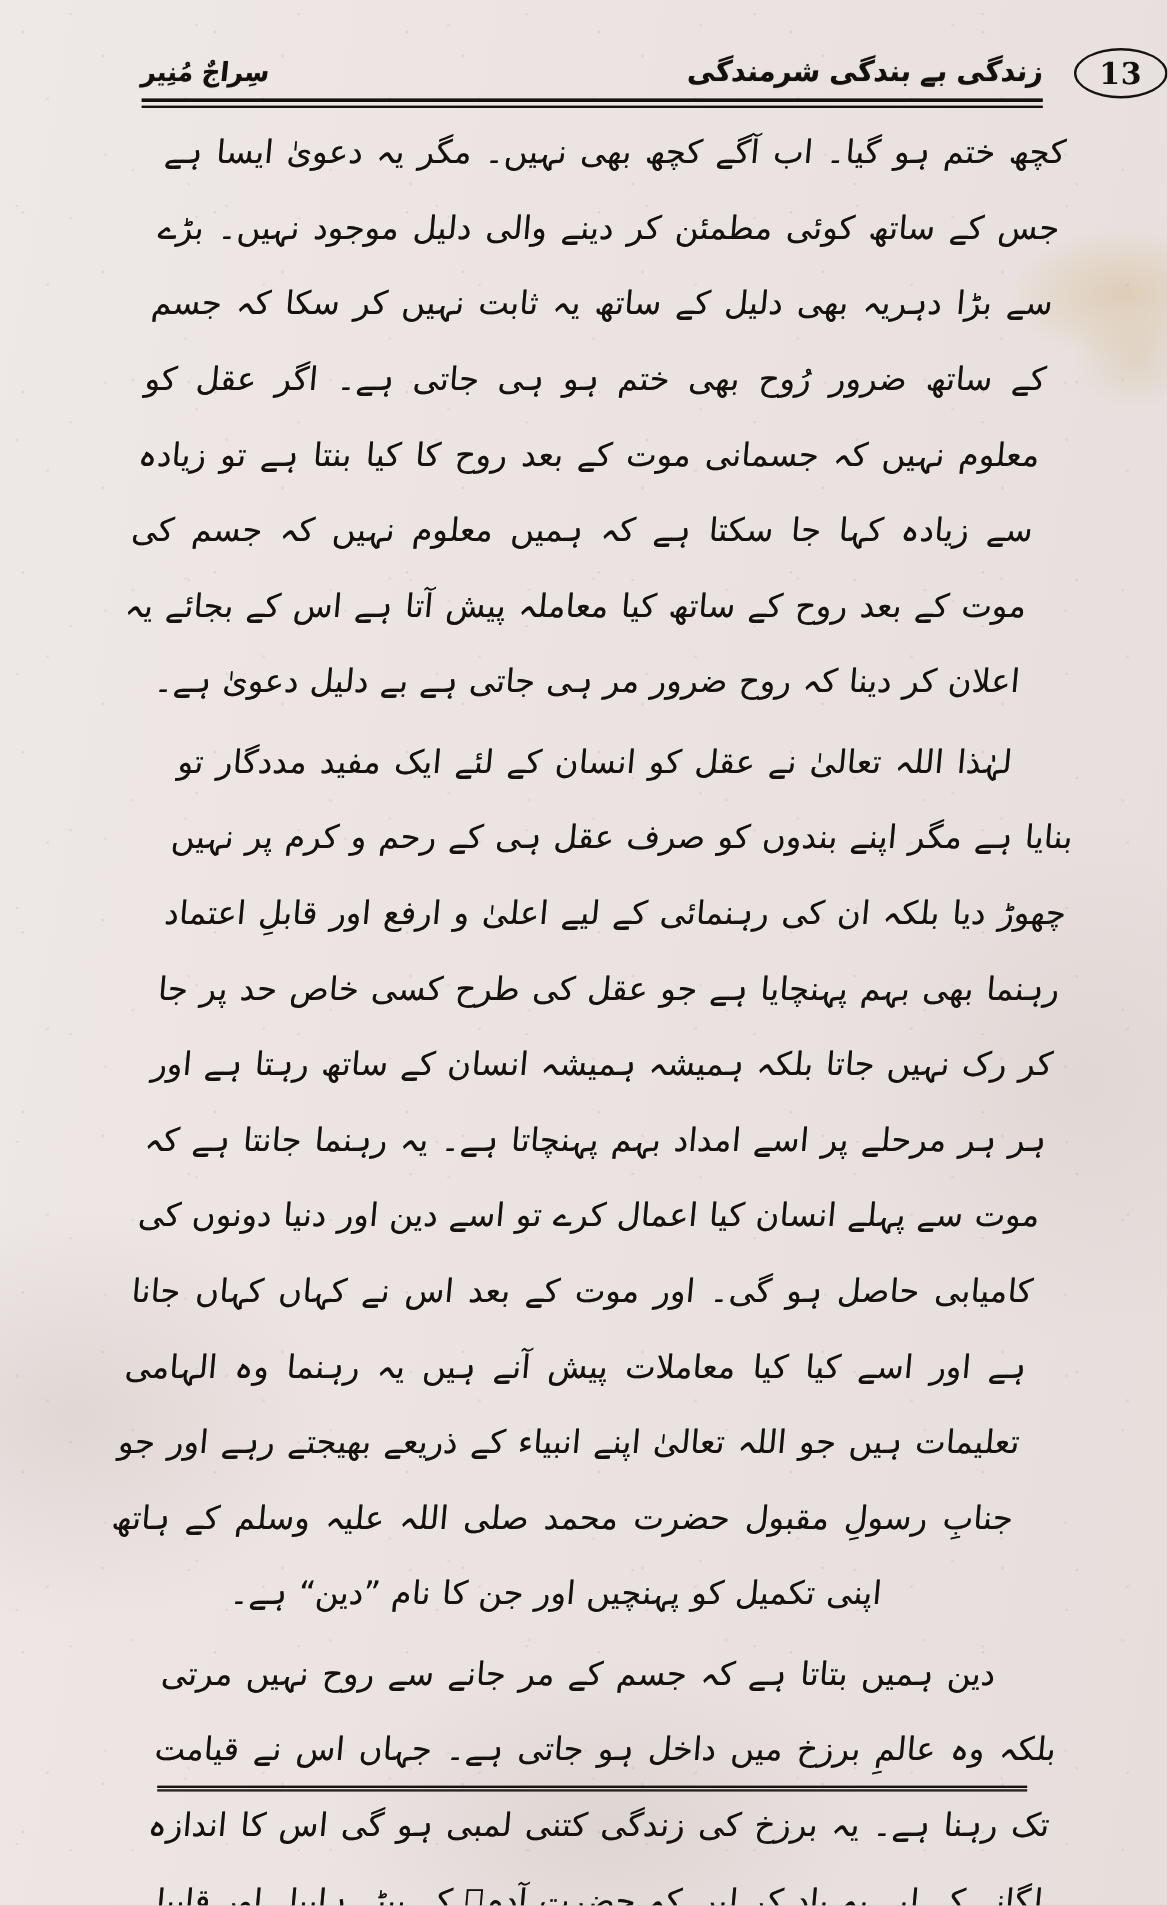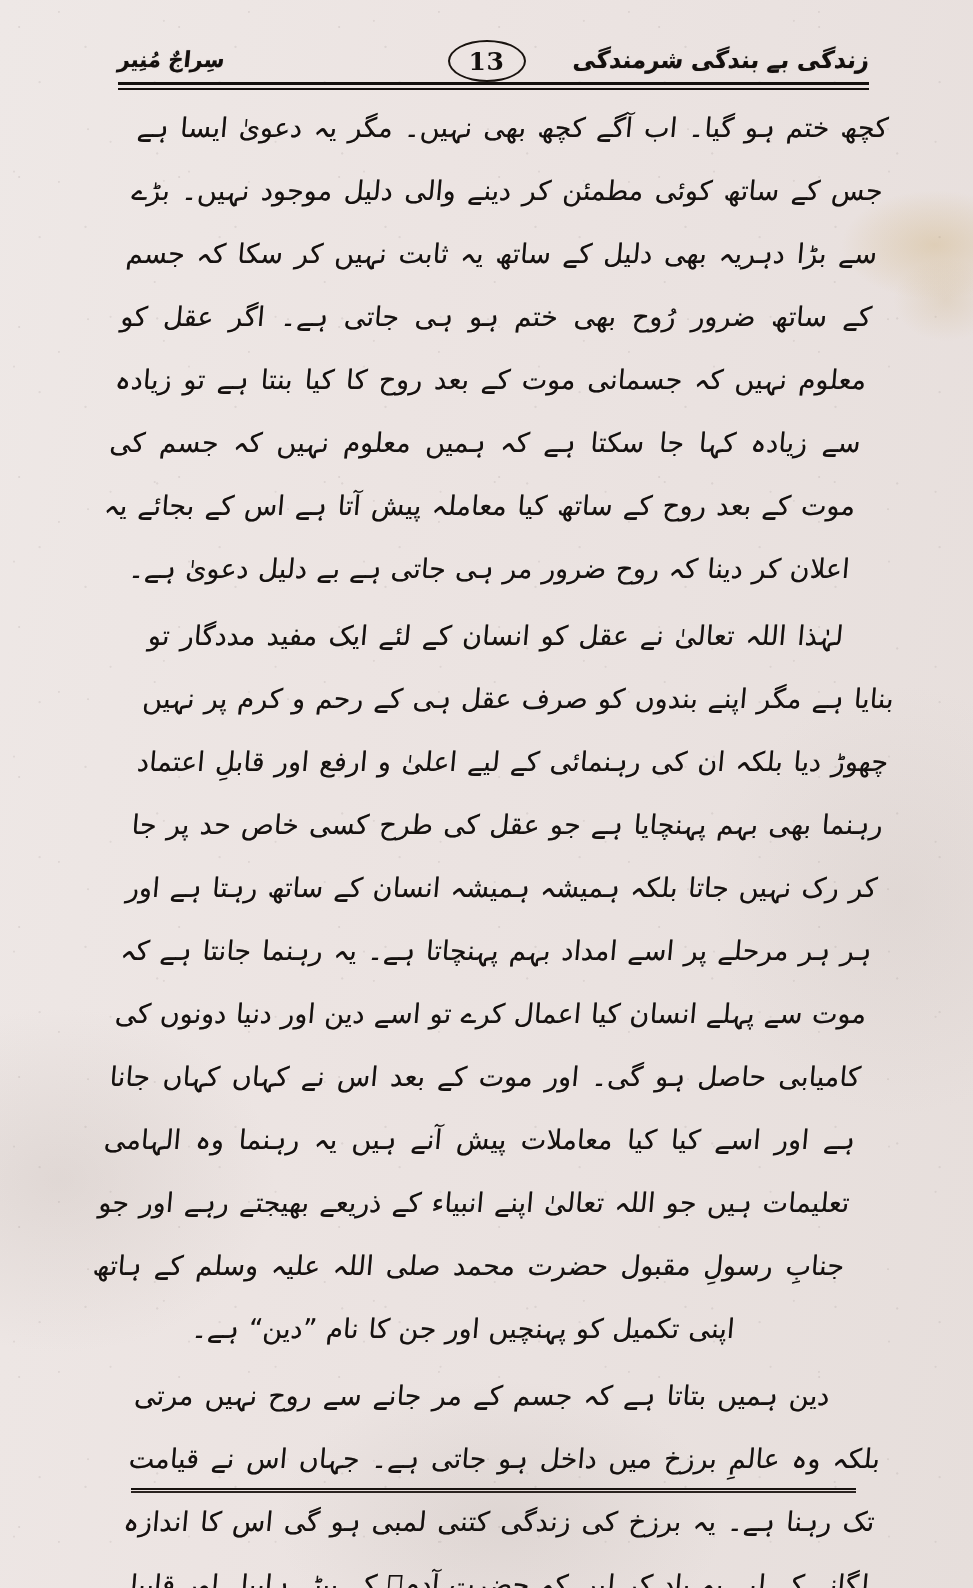--- a/index.html
+++ b/index.html
@@ -92,21 +92,21 @@
     color: #14100e;
     text-shadow: 0 0 0.7px rgba(25,20,18,0.55);
   }
 
   .page-number-wrap {
     position: absolute;
     top: 40px;
     left: 0;
     right: 0;
     display: flex;
-    justify-content: center;
+    justify-content: flex-start;
     pointer-events: none;
   }
   .page-number {
     position: relative;
     min-width: 74px;
     height: 38px;
     display: flex;
     align-items: center;
     justify-content: center;
     border: 2.1px solid #19130f;

